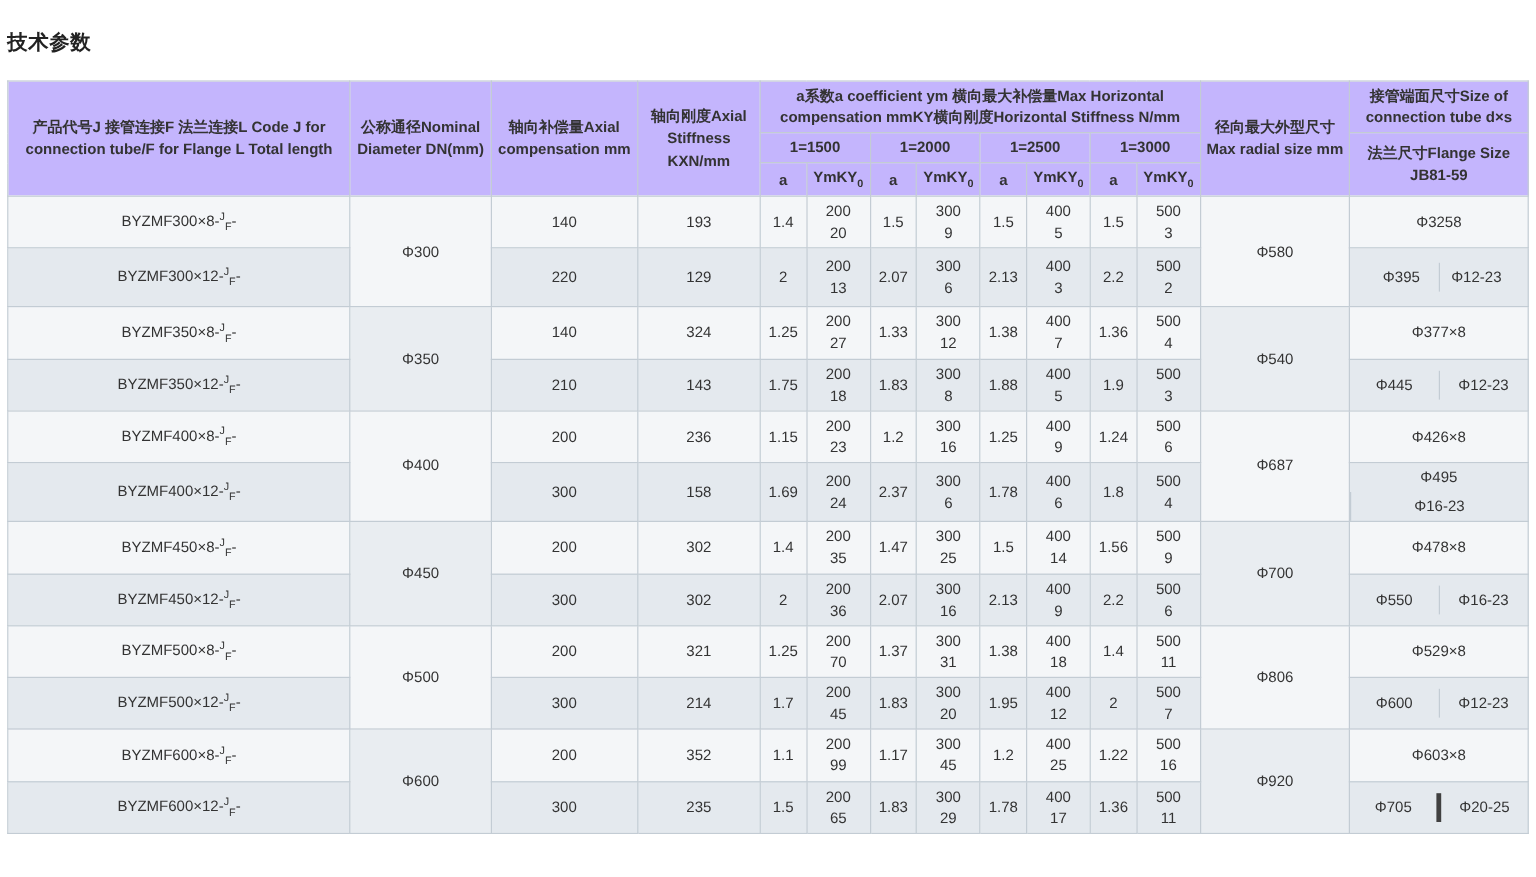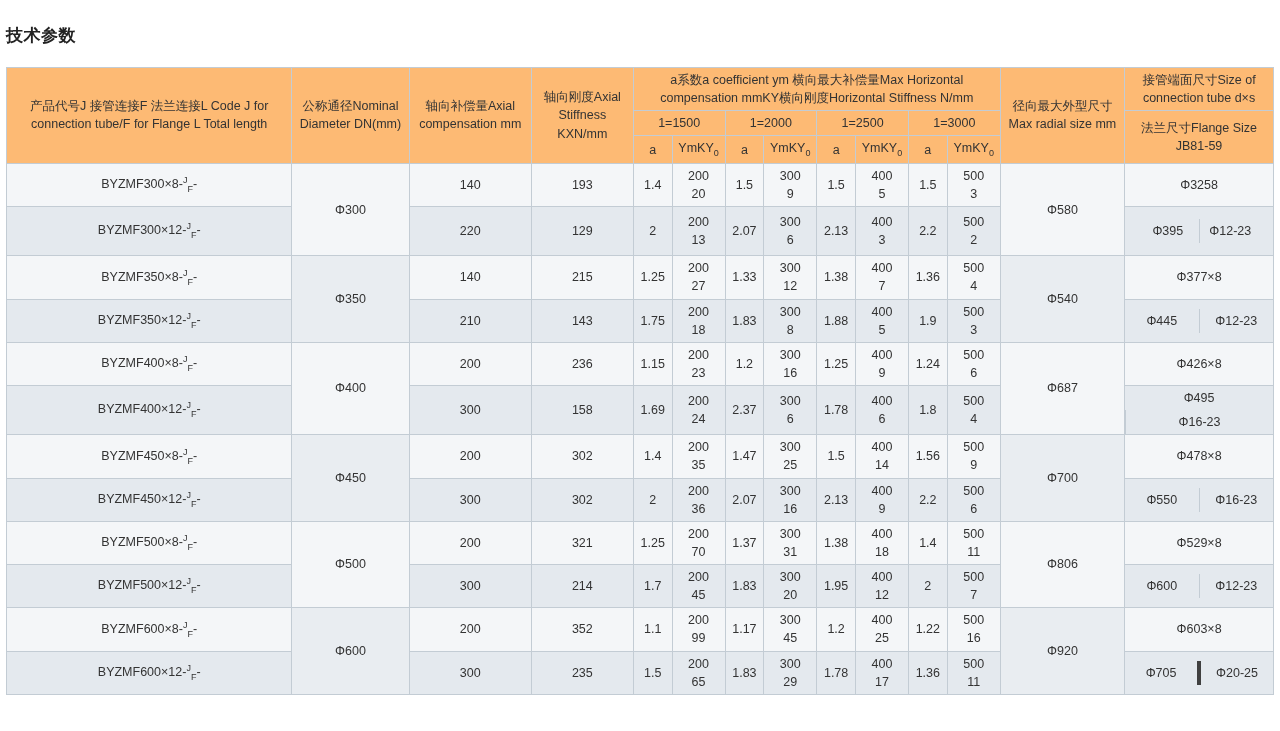--- a/index.html
+++ b/index.html
@@ -35,22 +35,22 @@
   table.spec th, table.spec td {
     border: 1px solid #c3ccd4;
     text-align: center;
     vertical-align: middle;
     font-size: 12.5px;
     color: #333333;
     padding: 3px 4px;
     line-height: 1.45;
   }
   thead th {
-    background: #fdba74;
-    font-weight: normal;
+    background: #c4b5fd;
+    font-weight: bold;
   }
   .hdr-main { font-size: 12.5px; }
   .hdr-sub { font-size: 12.5px; }
   tbody tr.r-odd td { background: #f4f6f8; }
   tbody tr.r-even td { background: #e4e9ee; }
   td.merged-odd { background: #f4f6f8 !important; }
   td.merged-even { background: #e9edf1 !important; }
   .code-cell { font-size: 12.5px; white-space: nowrap; }
   .sup { vertical-align: super; font-size: 9px; }
   .sub { vertical-align: sub; font-size: 9px; }
@@ -174,21 +174,21 @@
             <div style="display:flex;width:100%;">
               <div style="flex:1;padding:3px 2px;">Φ395</div>
               <div style="flex:1;padding:3px 2px;border-left:1px solid #c3ccd4;">Φ12-23</div>
             </div>
           </td>
         </tr>
         <tr class="r-odd">
           <td class="code-cell"><span>BYZMF350×8-</span><span class="sup">J</span><span class="sub">F</span><span>-</span></td>
           <td rowspan="2" class="merged-even">Φ350</td>
           <td>140</td>
-          <td>215</td>
+          <td>324</td>
           <td>1.25</td>
           <td class="twoline">
             <span>200</span>
             <span>27</span>
           </td>
           <td>1.33</td>
           <td class="twoline">
             <span>300</span>
             <span>12</span>
           </td>

